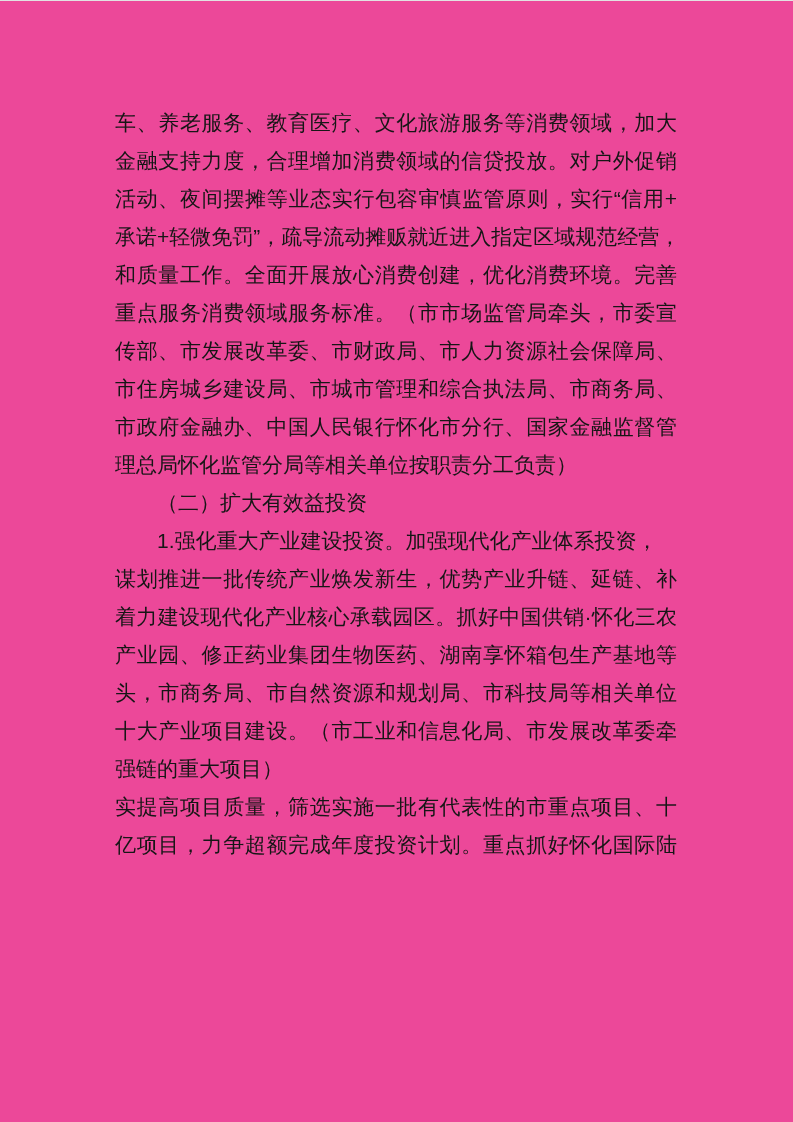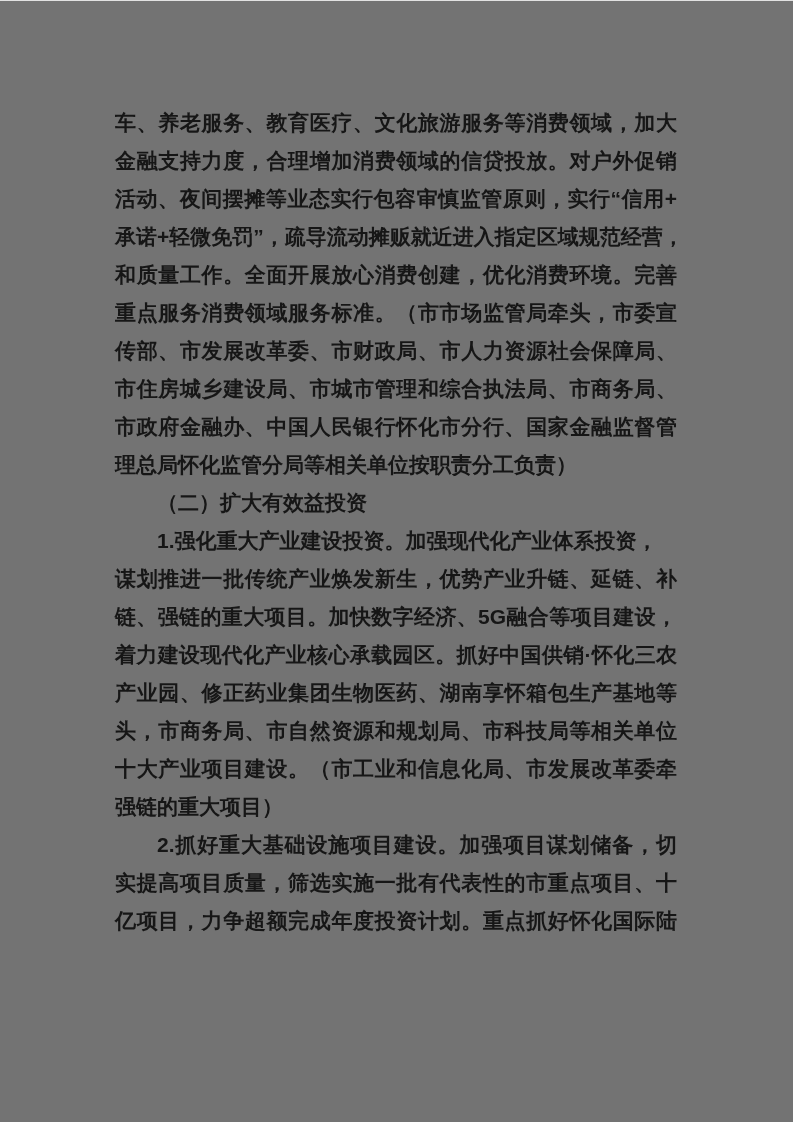--- a/index.html
+++ b/index.html
@@ -10,22 +10,21 @@
   body {
     width: 793px;
     height: 1122px;
     position: relative;
     overflow: hidden;
     font-family: "Liberation Sans", sans-serif;
   }
   .page {
     position: absolute;
     inset: 0;
-    background: #737373;
-    font-weight: bold;
+    background: #ec4899;
   }
   .top-edge {
     position: absolute;
     top: 0; left: 0; right: 0;
     height: 1px;
     background: #e2e2e2;
   }
   .text-block {
     position: absolute;
     left: 115px;
@@ -62,23 +61,21 @@
     <div class="line">承诺+轻微免罚”，疏导流动摊贩就近进入指定区域规范经营，</div>
     <div class="line">和质量工作。全面开展放心消费创建，优化消费环境。完善</div>
     <div class="line">重点服务消费领域服务标准。（市市场监管局牵头，市委宣</div>
     <div class="line">传部、市发展改革委、市财政局、市人力资源社会保障局、</div>
     <div class="line">市住房城乡建设局、市城市管理和综合执法局、市商务局、</div>
     <div class="line">市政府金融办、中国人民银行怀化市分行、国家金融监督管</div>
     <div class="line nj">理总局怀化监管分局等相关单位按职责分工负责）</div>
     <div class="line nj ind">（二）扩大有效益投资</div>
     <div class="line nj ind">1.强化重大产业建设投资。加强现代化产业体系投资，</div>
     <div class="line">谋划推进一批传统产业焕发新生，优势产业升链、延链、补</div>
-    <div class="line">链、强链的重大项目。加快数字经济、5G融合等项目建设，</div>
     <div class="line">着力建设现代化产业核心承载园区。抓好中国供销·怀化三农</div>
     <div class="line">产业园、修正药业集团生物医药、湖南享怀箱包生产基地等</div>
     <div class="line">头，市商务局、市自然资源和规划局、市科技局等相关单位</div>
     <div class="line">十大产业项目建设。（市工业和信息化局、市发展改革委牵</div>
     <div class="line nj">强链的重大项目）</div>
-    <div class="line ind">2.抓好重大基础设施项目建设。加强项目谋划储备，切</div>
     <div class="line">实提高项目质量，筛选实施一批有代表性的市重点项目、十</div>
     <div class="line">亿项目，力争超额完成年度投资计划。重点抓好怀化国际陆</div>
   </div>
 </div>
 
 </body></html>

